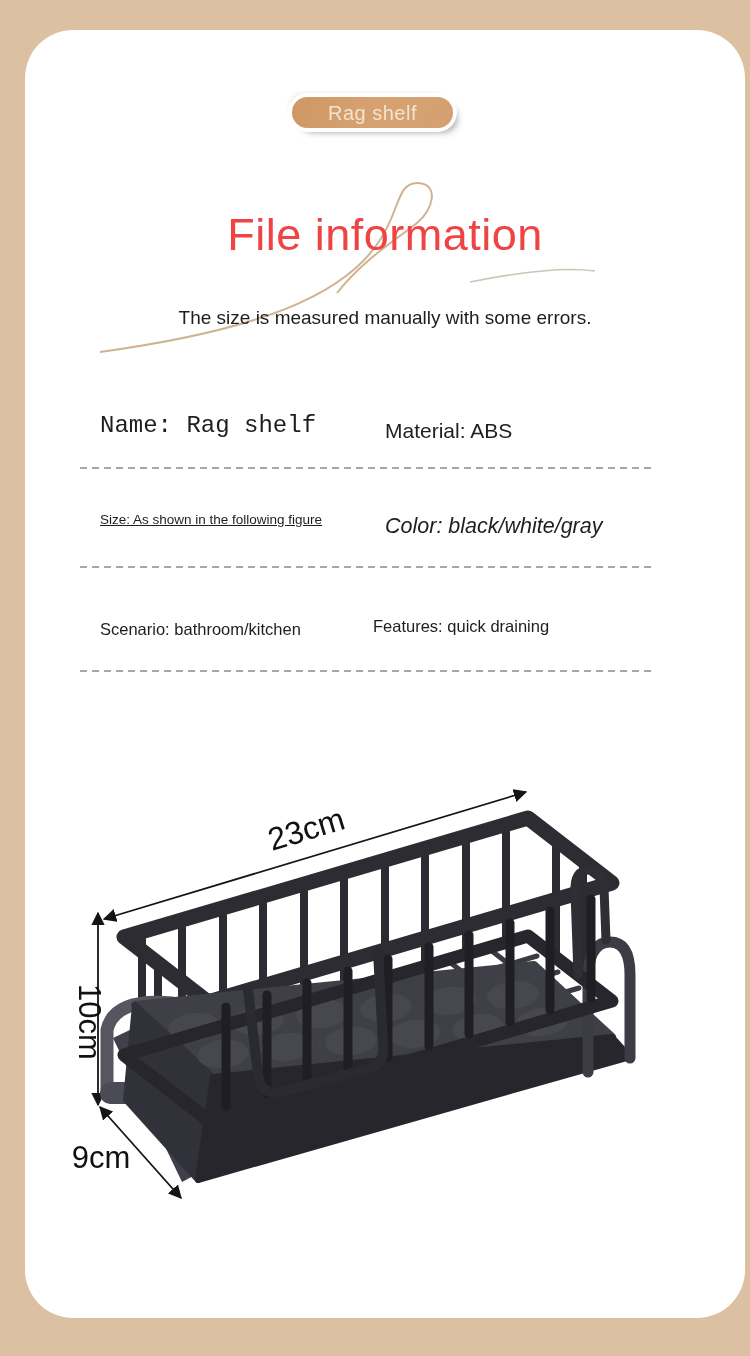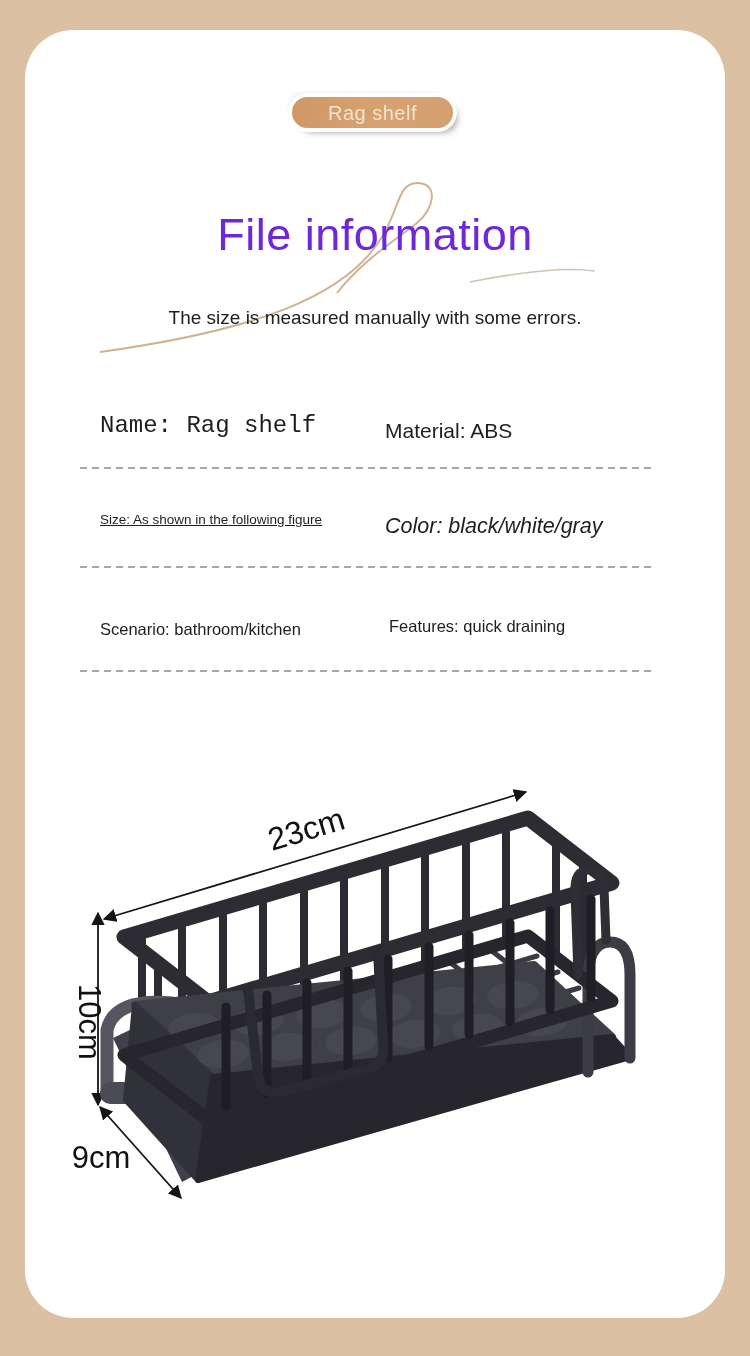--- a/index.html
+++ b/index.html
@@ -4,51 +4,51 @@
 <style>
   html,body{margin:0;padding:0;}
   body{
     width:750px;height:1356px;position:relative;overflow:hidden;
     background:#dbc0a1;
     font-family:"Liberation Sans", sans-serif;
     -webkit-font-smoothing:antialiased;
   }
   .card{
     position:absolute;left:25px;top:30px;width:700px;height:1288px;
-    background:#ffffff;border-radius:48px;
+    background:#ffffff;border-radius:48px;padding-left:20px;
   }
   .card > *{position:absolute;}
   .swirl{left:50px;top:120px;width:540px;height:245px;}
   .badge{
     left:267px;top:67px;width:161px;height:31px;
     border-radius:17px;
     background:linear-gradient(105deg,#cf9765 0%,#d7a272 55%,#d5a06f 100%);
     box-shadow:0 0 0 4px #ffffff,
                6px 6px 7px -2px rgba(104,104,104,.62),
                -4px -5px 6px -3px rgba(140,140,140,.38);
     display:flex;align-items:center;justify-content:center;
   }
   .badge span{
     font-size:20px;letter-spacing:.5px;color:#f2e4ce;line-height:1;
   }
   .title{
     left:0;right:0;top:179px;margin:0;text-align:center;
-    font-size:45px;font-weight:400;color:#6d28d9;letter-spacing:.5px;
+    font-size:45px;font-weight:400;color:#ef4444;letter-spacing:.5px;
   }
   .subtitle{
     left:0;right:0;top:277px;margin:0;text-align:center;
     font-size:19px;color:#1d1d1d;
   }
   .spec{color:#1e1e1e;line-height:1.25;}
   .spec.name     {left:75px;  top:381px; font-size:24px;font-family:Liberation Mono, monospace;}
   .spec.material {left:360px; top:388px; font-size:21px;}
   .spec.size     {left:75px;  top:482px; font-size:13.5px; width:225px;text-decoration:underline;}
   .spec.color    {left:360px; top:483px; font-size:21.5px;font-style:italic;}
   .spec.scenario {left:75px;  top:589px; font-size:16.5px;}
-  .spec.features {left:364px; top:586px; font-size:16.5px;}
+  .spec.features {left:348px; top:586px; font-size:16.5px;}
   .divider{
     left:55px;width:575px;height:2px;
     background:repeating-linear-gradient(90deg,#a6a6a6 0 7px,transparent 7px 12px);
   }
   .divider.d1{top:437px;}
   .divider.d2{top:536px;}
   .divider.d3{top:640px;}
   .figure{left:25px;top:740px;width:660px;height:480px;}
   .dim-label{font-family:"Liberation Sans",sans-serif;fill:#111111;}
 </style>

